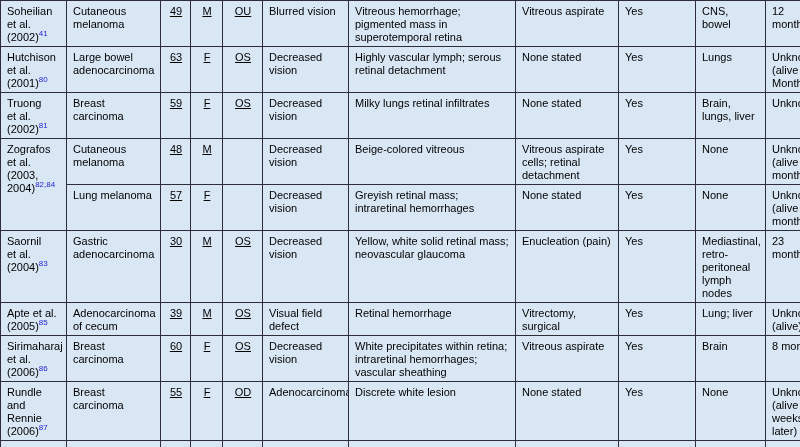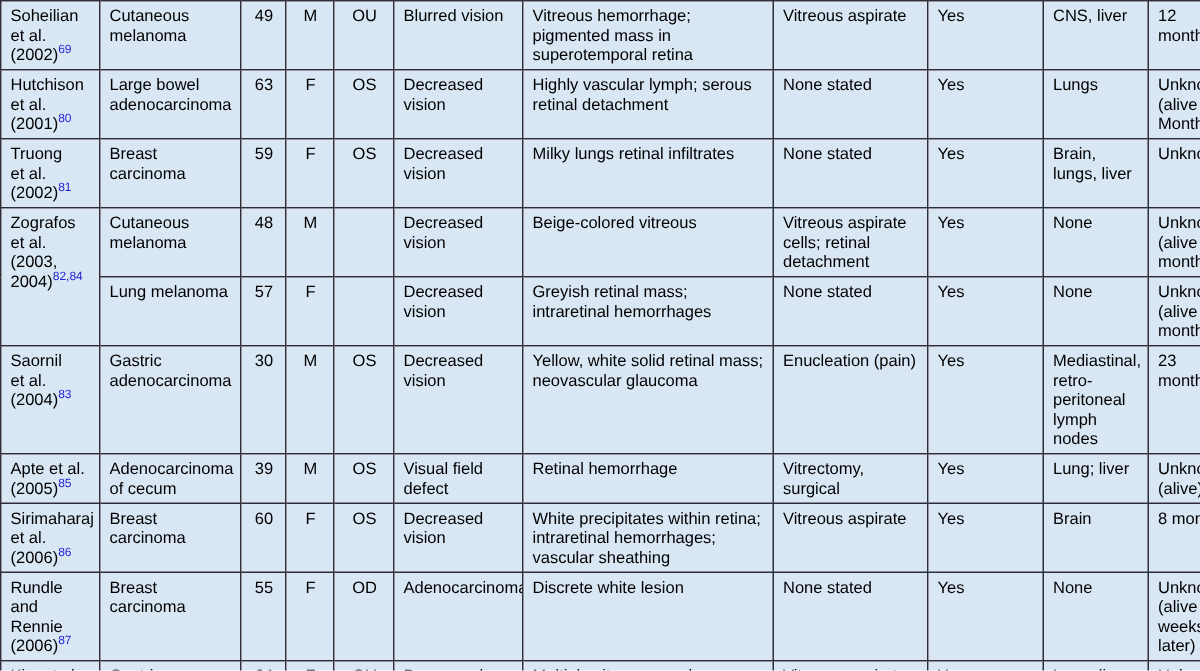--- a/index.html
+++ b/index.html
@@ -13,21 +13,21 @@
   table.datatable td{
     border:1px solid #2e2e3a;
     background:#d9e7f5;
     vertical-align:top;
     padding:4px 5px 2px 6px;
     font-size:11px;
     line-height:13px;
     color:#000;
     overflow:hidden;
   }
-  td.c-age,td.c-sex,td.c-eye{text-align:center;padding-left:2px;padding-right:2px;}
+  td.c-age,td.c-sex,td.c-eye{text-align:center;padding-left:2px;padding-right:2px;text-decoration:underline;}
   td.c-confirmed{padding-left:10px;}
   td.c-survival{white-space:pre-line;}
   td.c-study sup{
     font-size:8px;color:#1f1fd0;line-height:0;
   }
 </style>
 </head>
 <body>
 
 <div id="viewport">
@@ -40,30 +40,30 @@
         <col style="width:40px">
         <col style="width:86px">
       <col style="width:167px">
         <col style="width:103px">
         <col style="width:77px">
       <col style="width:70px">
         <col style="width:90px">
     </colgroup>
     <tbody>
         <tr style="height: 41px;">
-          <td class="c-study" rowspan="1">Soheilian<br>et al.<br>(2002)<sup>69</sup></td>
+          <td class="c-study" rowspan="1">Soheilian<br>et al.<br>(2002)<sup>41</sup></td>
           <td class="c-tumor">Cutaneous melanoma</td>
           <td class="c-age">49</td>
           <td class="c-sex">M</td>
           <td class="c-eye">OU</td>
           <td class="c-symptom">Blurred vision</td>
           <td class="c-findings">Vitreous hemorrhage; pigmented mass in superotemporal retina</td>
           <td class="c-treatment">Vitreous aspirate</td>
           <td class="c-confirmed">Yes</td>
-          <td class="c-mets">CNS, liver</td>
+          <td class="c-mets">CNS, bowel</td>
           <td class="c-survival">12
 months</td>
         </tr>
         <tr style="height: 41px;">
           <td class="c-study" rowspan="1">Hutchison<br>et al.<br>(2001)<sup>80</sup></td>
           <td class="c-tumor">Large bowel adenocarcinoma</td>
           <td class="c-age">63</td>
           <td class="c-sex">F</td>
           <td class="c-eye">OS</td>
           <td class="c-symptom">Decreased vision</td>

